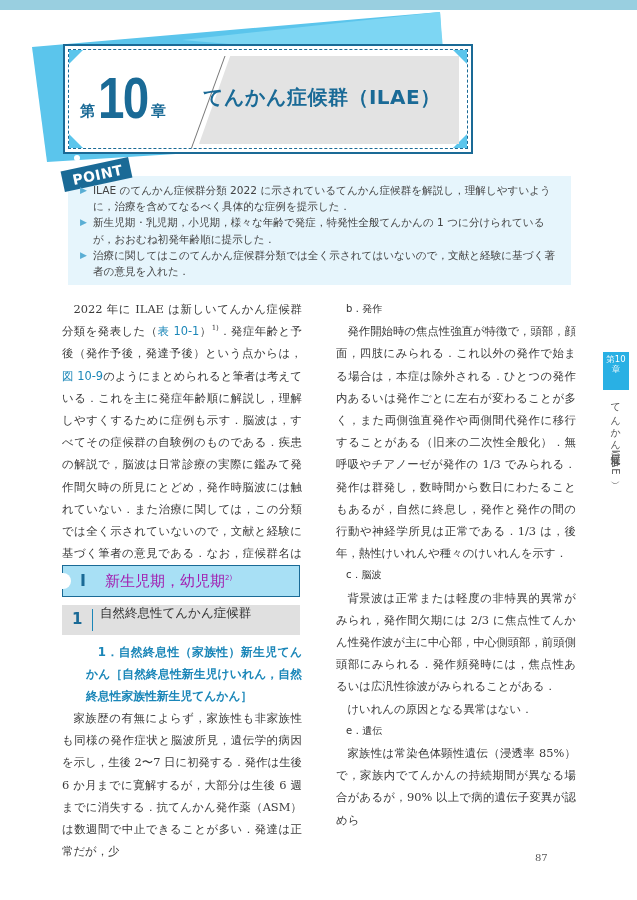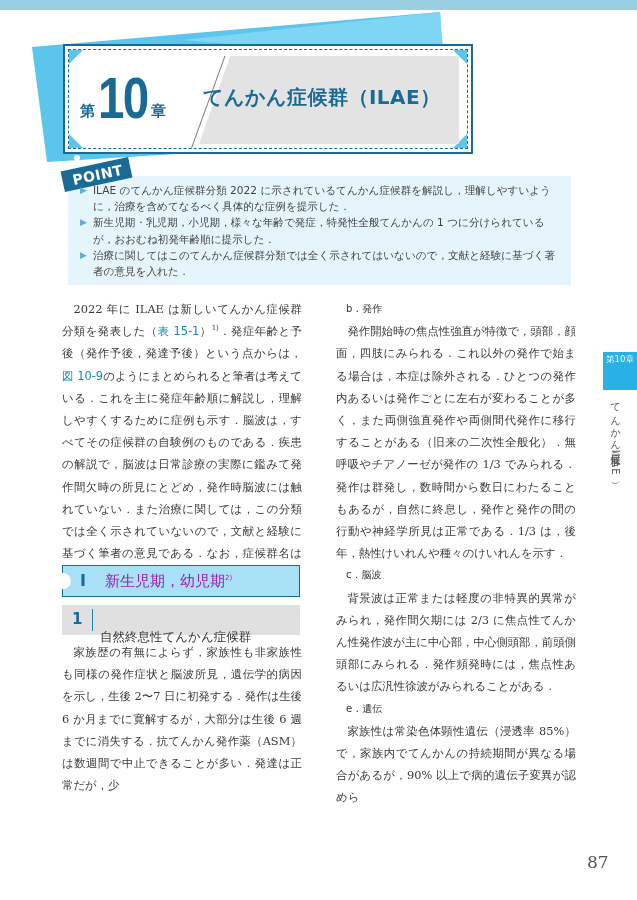--- a/index.html
+++ b/index.html
@@ -48,28 +48,28 @@
   .sub-h { font-family:"DejaVu Sans",sans-serif; font-size:10px; color:#333; margin:0; text-indent:0; }
   .case-h { font-family:"DejaVu Sans",sans-serif; font-size:11.8px; color:#1a86b8; font-weight:bold; line-height:22px; padding-left:24px; text-indent:-24px; margin:0; }
 
   .sec-bar { position:absolute; left:62px; top:565px; width:238px; height:32px; background:#a8e0f5; border:1px solid #1a6a96; box-sizing:border-box; }
   .sec-bar .notch { position:absolute; left:-1px; top:7px; width:9px; height:16px; background:#fff; border-radius:0 9px 9px 0; }
   .sec-bar .bar-i { position:absolute; left:17px; top:5px; font-family:"DejaVu Sans",sans-serif; font-size:16px; color:#1a6a96; font-weight:bold; }
   .sec-bar .bar-t { position:absolute; left:42px; top:6px; font-family:"DejaVu Sans",sans-serif; font-size:15px; color:#a21caf; }
   .sub-bar { position:absolute; left:62px; top:605px; width:238px; height:30px; background:#e0e0e0; }
   .sub-bar .n { position:absolute; left:10px; top:5px; font-family:"DejaVu Sans",sans-serif; font-size:15px; font-weight:bold; color:#1a6a96; }
   .sub-bar .div { position:absolute; left:30px; top:4px; width:1px; height:22px; background:#1a86b8; }
-  .sub-bar .t { position:absolute; left:38px; top:24px; font-family:"DejaVu Sans",sans-serif; font-size:12.5px; color:#333; }
+  .sub-bar .t { position:absolute; left:38px; top:0; font-family:"DejaVu Sans",sans-serif; font-size:12.5px; color:#333; }
 
   
-  .side-tab { position:absolute; left:603px; top:352px; width:34px; height:38px; background:#29b0e4; color:#fff;
+  .side-tab { position:absolute; left:603px; top:352px; width:26px; height:38px; background:#29b0e4; color:#fff;
               font-family:"DejaVu Sans",sans-serif; font-size:8.5px; line-height:10px; text-align:center; padding-top:2px; box-sizing:border-box; }
   .side-text { position:absolute; left:606px; top:396px; width:16px; writing-mode:vertical-rl; font-family:"DejaVu Sans",sans-serif;
                font-size:10px; color:#555; letter-spacing:1px; }
-  .page-num { position:absolute; left:587px; top:852px; font-family:"DejaVu Serif",serif; font-size:17px; color:#555; }
+  .page-num { position:absolute; left:535px; top:852px; font-family:"DejaVu Serif",serif; font-size:10px; color:#555; }
 </style>
 </head>
 <body>
 
 <div class="topbar"></div>
 
 <div class="hdr-ribbon">
   <svg width="415" height="150" viewBox="0 0 415 150">
     <polygon points="0,35 408,0 415,125 15,150" fill="#5bc5ec"></polygon>
     <polygon points="150,28 408,0 412,50" fill="#7dd6f3"></polygon>
@@ -101,44 +101,46 @@
 
 <div class="point-box"></div>
 <div class="point-tag">POINT</div>
 <ul class="point-list">
   <li><span class="tri">▶</span><span>ILAE のてんかん症候群分類 2022 に示されているてんかん症候群を解説し，理解しやすいように，治療を含めてなるべく具体的な症例を提示した．</span></li>
   <li><span class="tri">▶</span><span>新生児期・乳児期，小児期，様々な年齢で発症，特発性全般てんかんの 1 つに分けられているが，おおむね初発年齢順に提示した．</span></li>
   <li><span class="tri">▶</span><span>治療に関してはこのてんかん症候群分類では全く示されてはいないので，文献と経験に基づく著者の意見を入れた．</span></li>
 </ul>
 
 <div class="col col-l">
-  <p><span>2022 年に ILAE は新しいてんかん症候群分類を発表した（</span><span class="ref">表 15-1</span>）<span class="sup">1)</span><span>．発症年齢と予後（発作予後，発達予後）という点からは，</span><span class="ref">図 10-9</span><span>のようにまとめられると筆者は考えている．これを主に発症年齢順に解説し，理解しやすくするために症例も示す．脳波は，すべてその症候群の自験例のものである．疾患の解説で，脳波は日常診療の実際に鑑みて発作間欠時の所見にとどめ，発作時脳波には触れていない．また治療に関しては，この分類では全く示されていないので，文献と経験に基づく筆者の意見である．なお，症候群名は旧来の名称も［　］で記載した．</span></p>
+  <p><span>2022 年に ILAE は新しいてんかん症候群分類を発表した（</span><span class="ref">表 10-1</span>）<span class="sup">1)</span><span>．発症年齢と予後（発作予後，発達予後）という点からは，</span><span class="ref">図 10-9</span><span>のようにまとめられると筆者は考えている．これを主に発症年齢順に解説し，理解しやすくするために症例も示す．脳波は，すべてその症候群の自験例のものである．疾患の解説で，脳波は日常診療の実際に鑑みて発作間欠時の所見にとどめ，発作時脳波には触れていない．また治療に関しては，この分類では全く示されていないので，文献と経験に基づく筆者の意見である．なお，症候群名は旧来の名称も［　］で記載した．</span></p>
 </div>
 
 <div class="sec-bar">
   <div class="notch"></div>
   <span class="bar-i">Ⅰ</span>
   <span class="bar-t"><span>新生児期，幼児期</span><span class="sup">2)</span></span>
 </div>
 
 <div class="sub-bar">
   <span class="n">1</span>
   <div class="div"></div>
   <span class="t">自然終息性てんかん症候群</span>
 </div>
 
 <div class="col col-l" style="top:641px;">
+  <p class="case-h">1．自然終息性（家族性）新生児てんかん［自然終息性新生児けいれん，自然終息性家族性新生児てんかん］</p>
   <p>家族歴の有無によらず，家族性も非家族性も同様の発作症状と脳波所見，遺伝学的病因を示し，生後 2〜7 日に初発する．発作は生後 6 か月までに寛解するが，大部分は生後 6 週までに消失する．抗てんかん発作薬（ASM）は数週間で中止できることが多い．発達は正常だが，少</p>
 </div>
 
 <div class="col col-r">
   <p class="sub-h">b．発作</p>
   <p>発作開始時の焦点性強直が特徴で，頭部，顔面，四肢にみられる．これ以外の発作で始まる場合は，本症は除外される．ひとつの発作内あるいは発作ごとに左右が変わることが多く，また両側強直発作や両側間代発作に移行することがある（旧来の二次性全般化）．無呼吸やチアノーゼが発作の 1/3 でみられる．発作は群発し，数時間から数日にわたることもあるが，自然に終息し，発作と発作の間の行動や神経学所見は正常である．1/3 は，後年，熱性けいれんや種々のけいれんを示す．</p>
   <p class="sub-h">c．脳波</p>
   <p>背景波は正常または軽度の非特異的異常がみられ，発作間欠期には 2/3 に焦点性てんかん性発作波が主に中心部，中心側頭部，前頭側頭部にみられる．発作頻発時には，焦点性あるいは広汎性徐波がみられることがある．</p>
+  <p>けいれんの原因となる異常はない．</p>
   <p class="sub-h">e．遺伝</p>
   <p>家族性は常染色体顕性遺伝（浸透率 85%）で，家族内でてんかんの持続期間が異なる場合があるが，90% 以上で病的遺伝子変異が認めら</p>
 </div>
 
 <div class="side-tab">第10章</div>
 <div class="side-text">てんかん症候群（ILAE）</div>
 
 <div class="page-num">87</div>
 
 </body></html>

